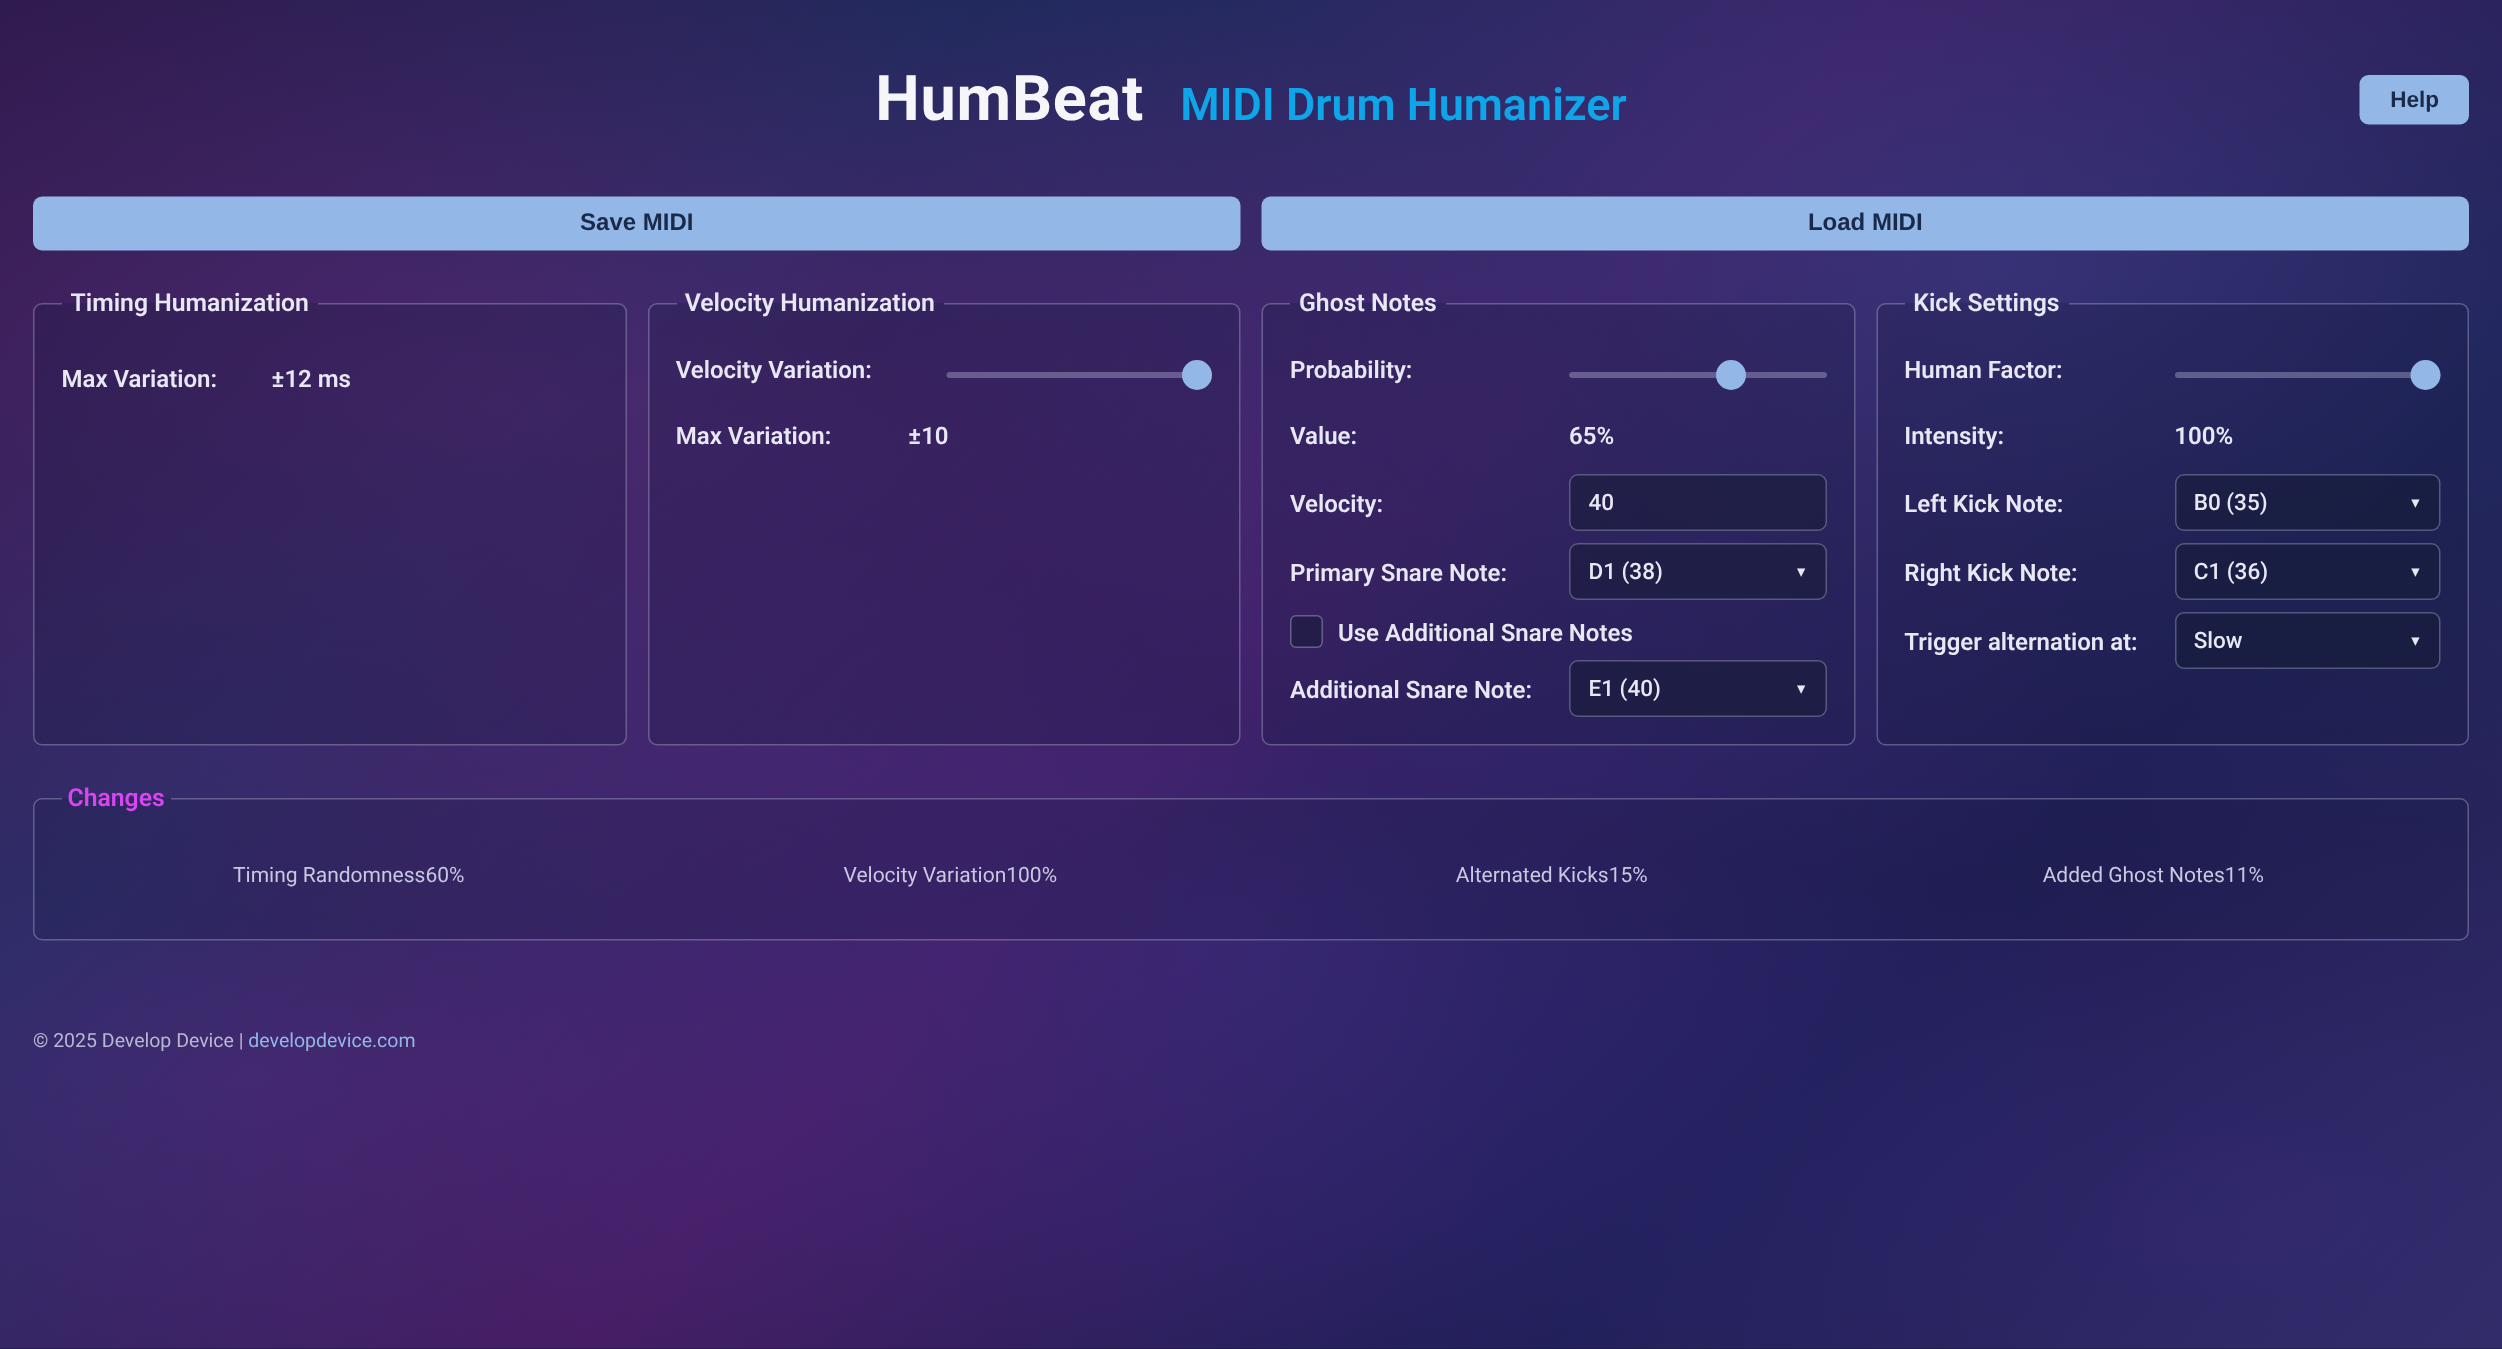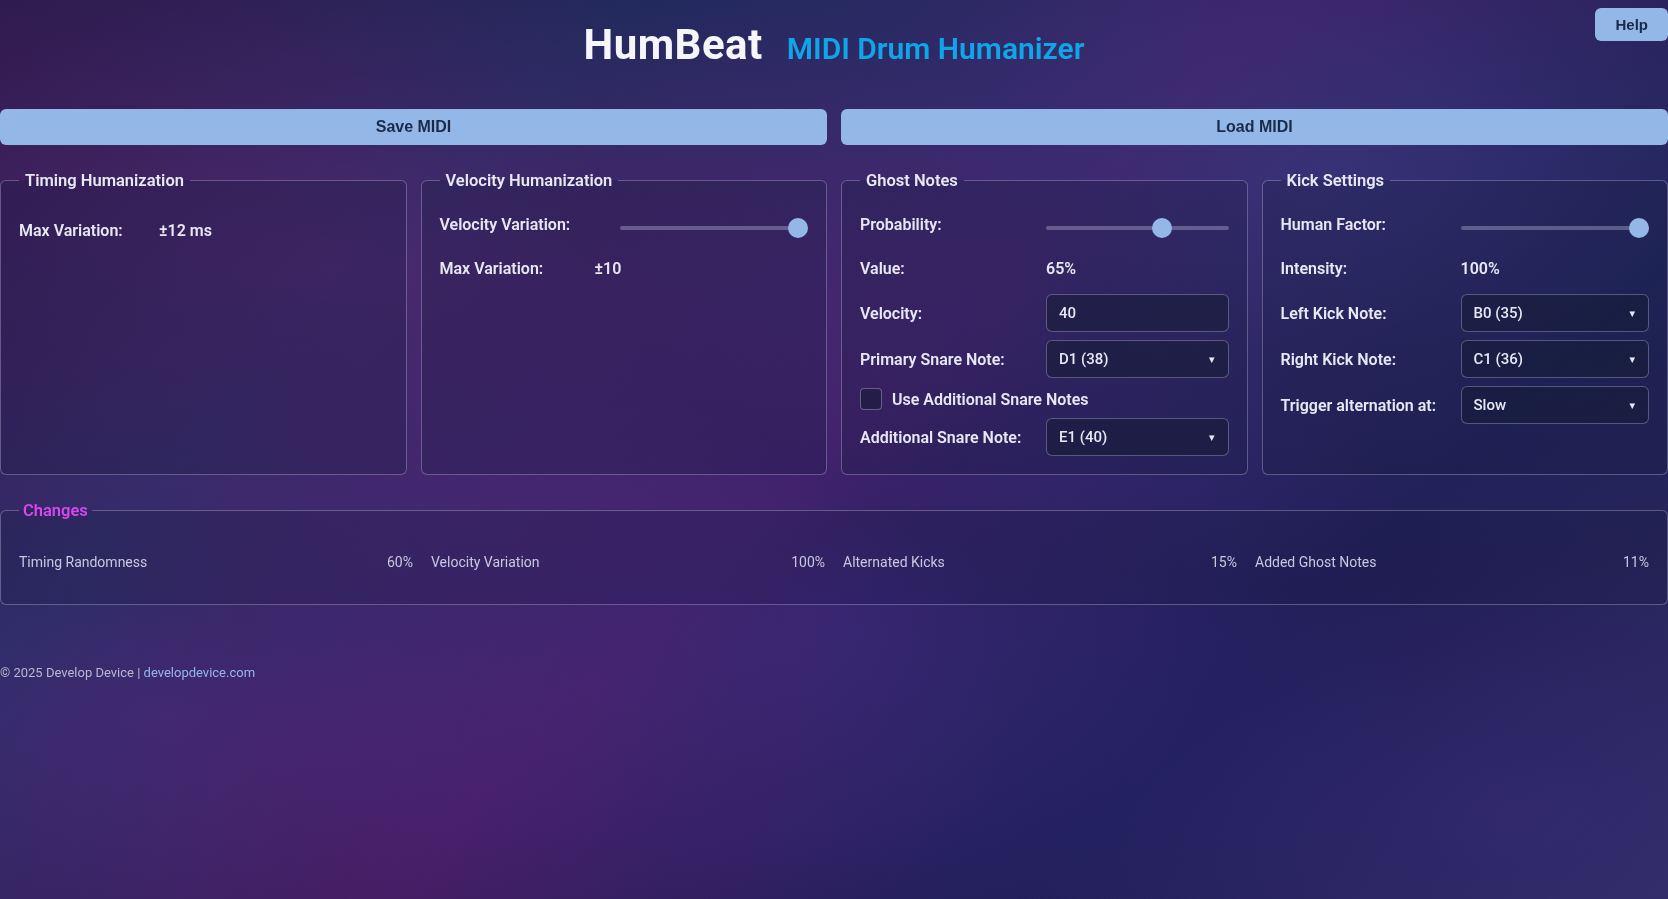--- a/index.html
+++ b/index.html
@@ -18,27 +18,27 @@
   position: absolute;
   inset: 0;
   background:
     radial-gradient(ellipse at 20% 30%, rgba(220,40,180,0.25) 0%, transparent 40%),
     radial-gradient(ellipse at 80% 20%, rgba(80,120,220,0.25) 0%, transparent 40%),
     radial-gradient(ellipse at 50% 70%, rgba(60,80,200,0.2) 0%, transparent 50%),
     radial-gradient(ellipse at 10% 80%, rgba(180,60,200,0.2) 0%, transparent 40%),
     radial-gradient(ellipse at 90% 90%, rgba(100,60,200,0.2) 0%, transparent 40%);
   pointer-events: none;
 }
-.container { position: relative; }
+.container { position: relative; padding: 22px; }
 .header { display: flex; align-items: center; justify-content: center; position: relative; margin-bottom: 40px; padding-top: 20px;}
 .title-group { display: flex; align-items: baseline; gap: 24px; }
 .app-title { font-size: 42px; font-weight: 700; color: #f5f5fa; letter-spacing: 0.5px;}
 .app-subtitle { font-size: 30px; font-weight: 600; color: #0ea5e9; }
 .help-btn {
-  position: absolute; right: 0; top: 8px;
+  position: absolute; right: 0; top: 28px;
   background: #93b8e8; color: #1a2a4a;
   border: none; border-radius: 6px;
   padding: 8px 20px; font-size: 15px; font-weight: 600;
   cursor: pointer;
 }
 .top-buttons { display: flex; gap: 14px; margin-bottom: 26px; }
 .main-btn {
   flex: 1; background: #93b8e8; color: #1a2a4a;
   border: none; border-radius: 6px;
   padding: 9px 0; font-size: 16px; font-weight: 600;
@@ -87,21 +87,21 @@
   width: 22px; height: 22px; border-radius: 4px;
   border: 1px solid rgba(200,200,230,0.4);
   background: rgba(20,25,50,0.5); cursor: pointer; flex-shrink: 0;
   display: flex; align-items: center; justify-content: center;
 }
 .checkbox.checked { background: #93b8e8; border-color: #93b8e8;}
 .checkbox-label { font-size: 16px; font-weight: 600; cursor: pointer;}
 .changes-panel { margin-top: 26px; border: 1px solid rgba(200,200,230,0.35); border-radius: 6px; padding: 10px 18px 34px 18px; background: rgba(20,25,60,0.2);}
 .changes-title { font-size: 16.5px; font-weight: 600; margin-bottom: 24px; color: #d946ef;}
 .stats-grid { display: grid; grid-template-columns: repeat(4, 1fr); gap: 18px;}
-.stat { display: flex; justify-content: space-between; align-items: center; font-size: 14px; color: #c8c8e0;}
+.stat { display: flex; justify-content: center; align-items: center; font-size: 14px; color: #c8c8e0;}
 .stat-label { font-weight: 400;}
 .stat-value { font-weight: 400;}
 .footer { text-align: left; margin-top: 60px; font-size: 13px; color: #b8b8d0;}
 .footer a { color: #93b8e8; text-decoration: none;}
 .slider-row-first { margin-top: 2px;}
 </style>
 </head>
 <body>
 
 <div class="container">

